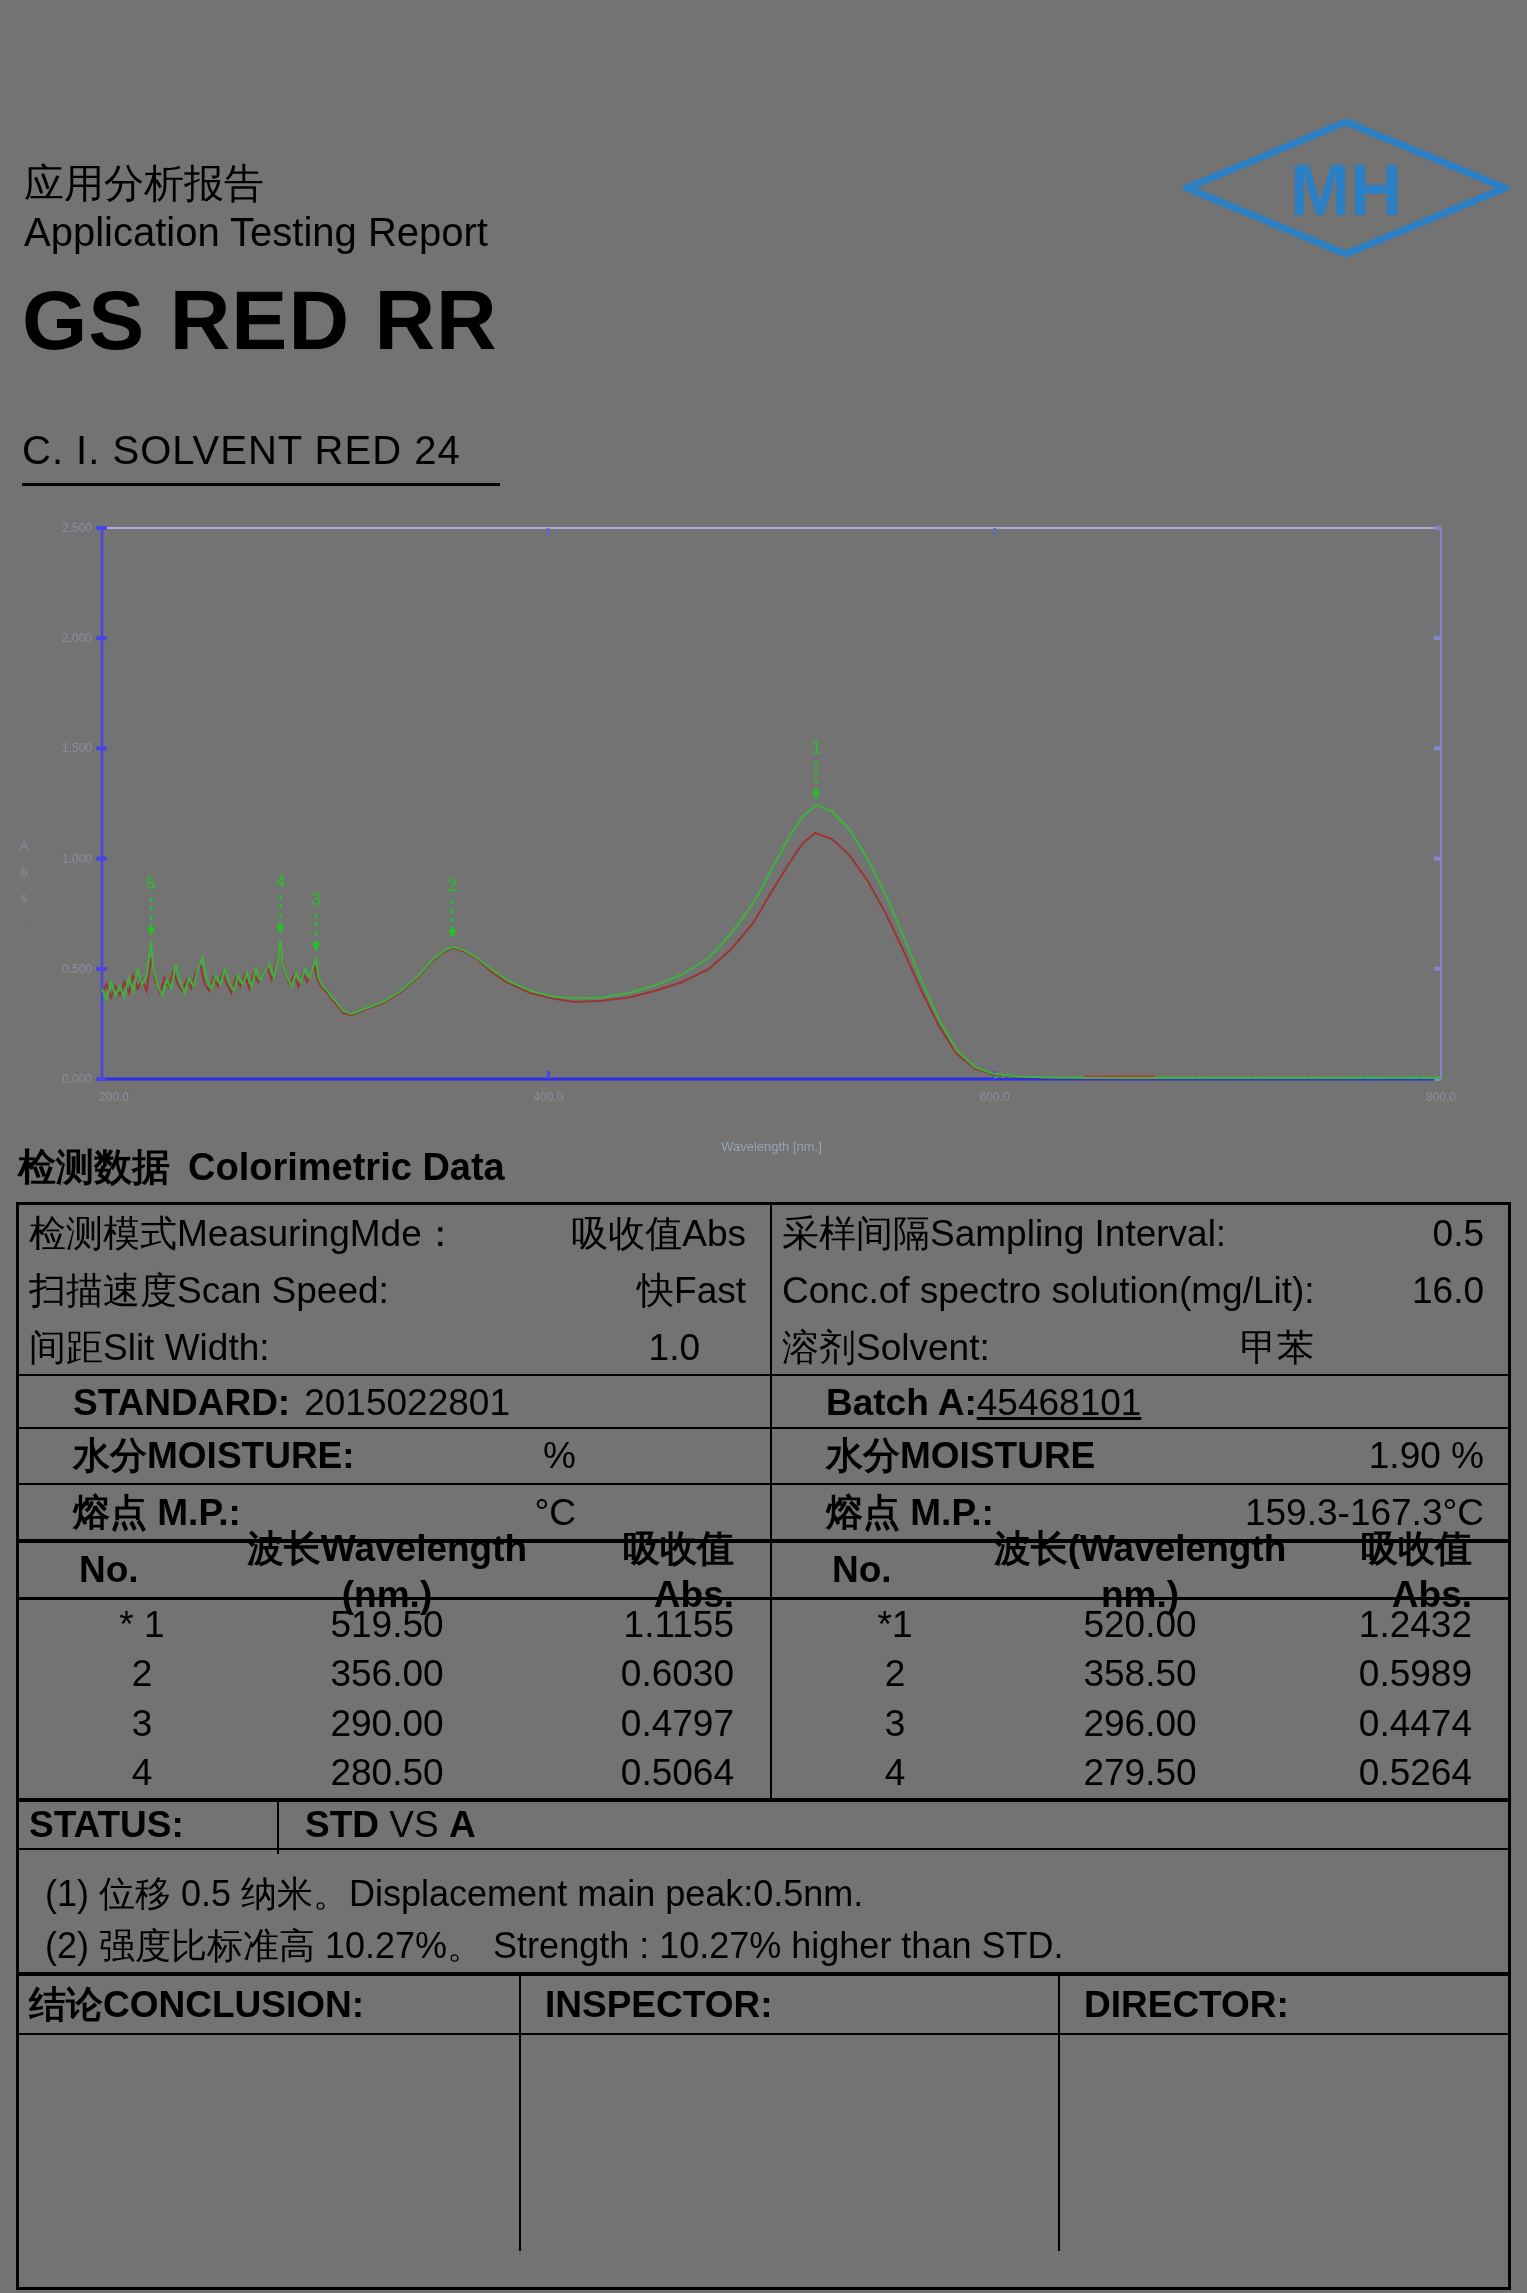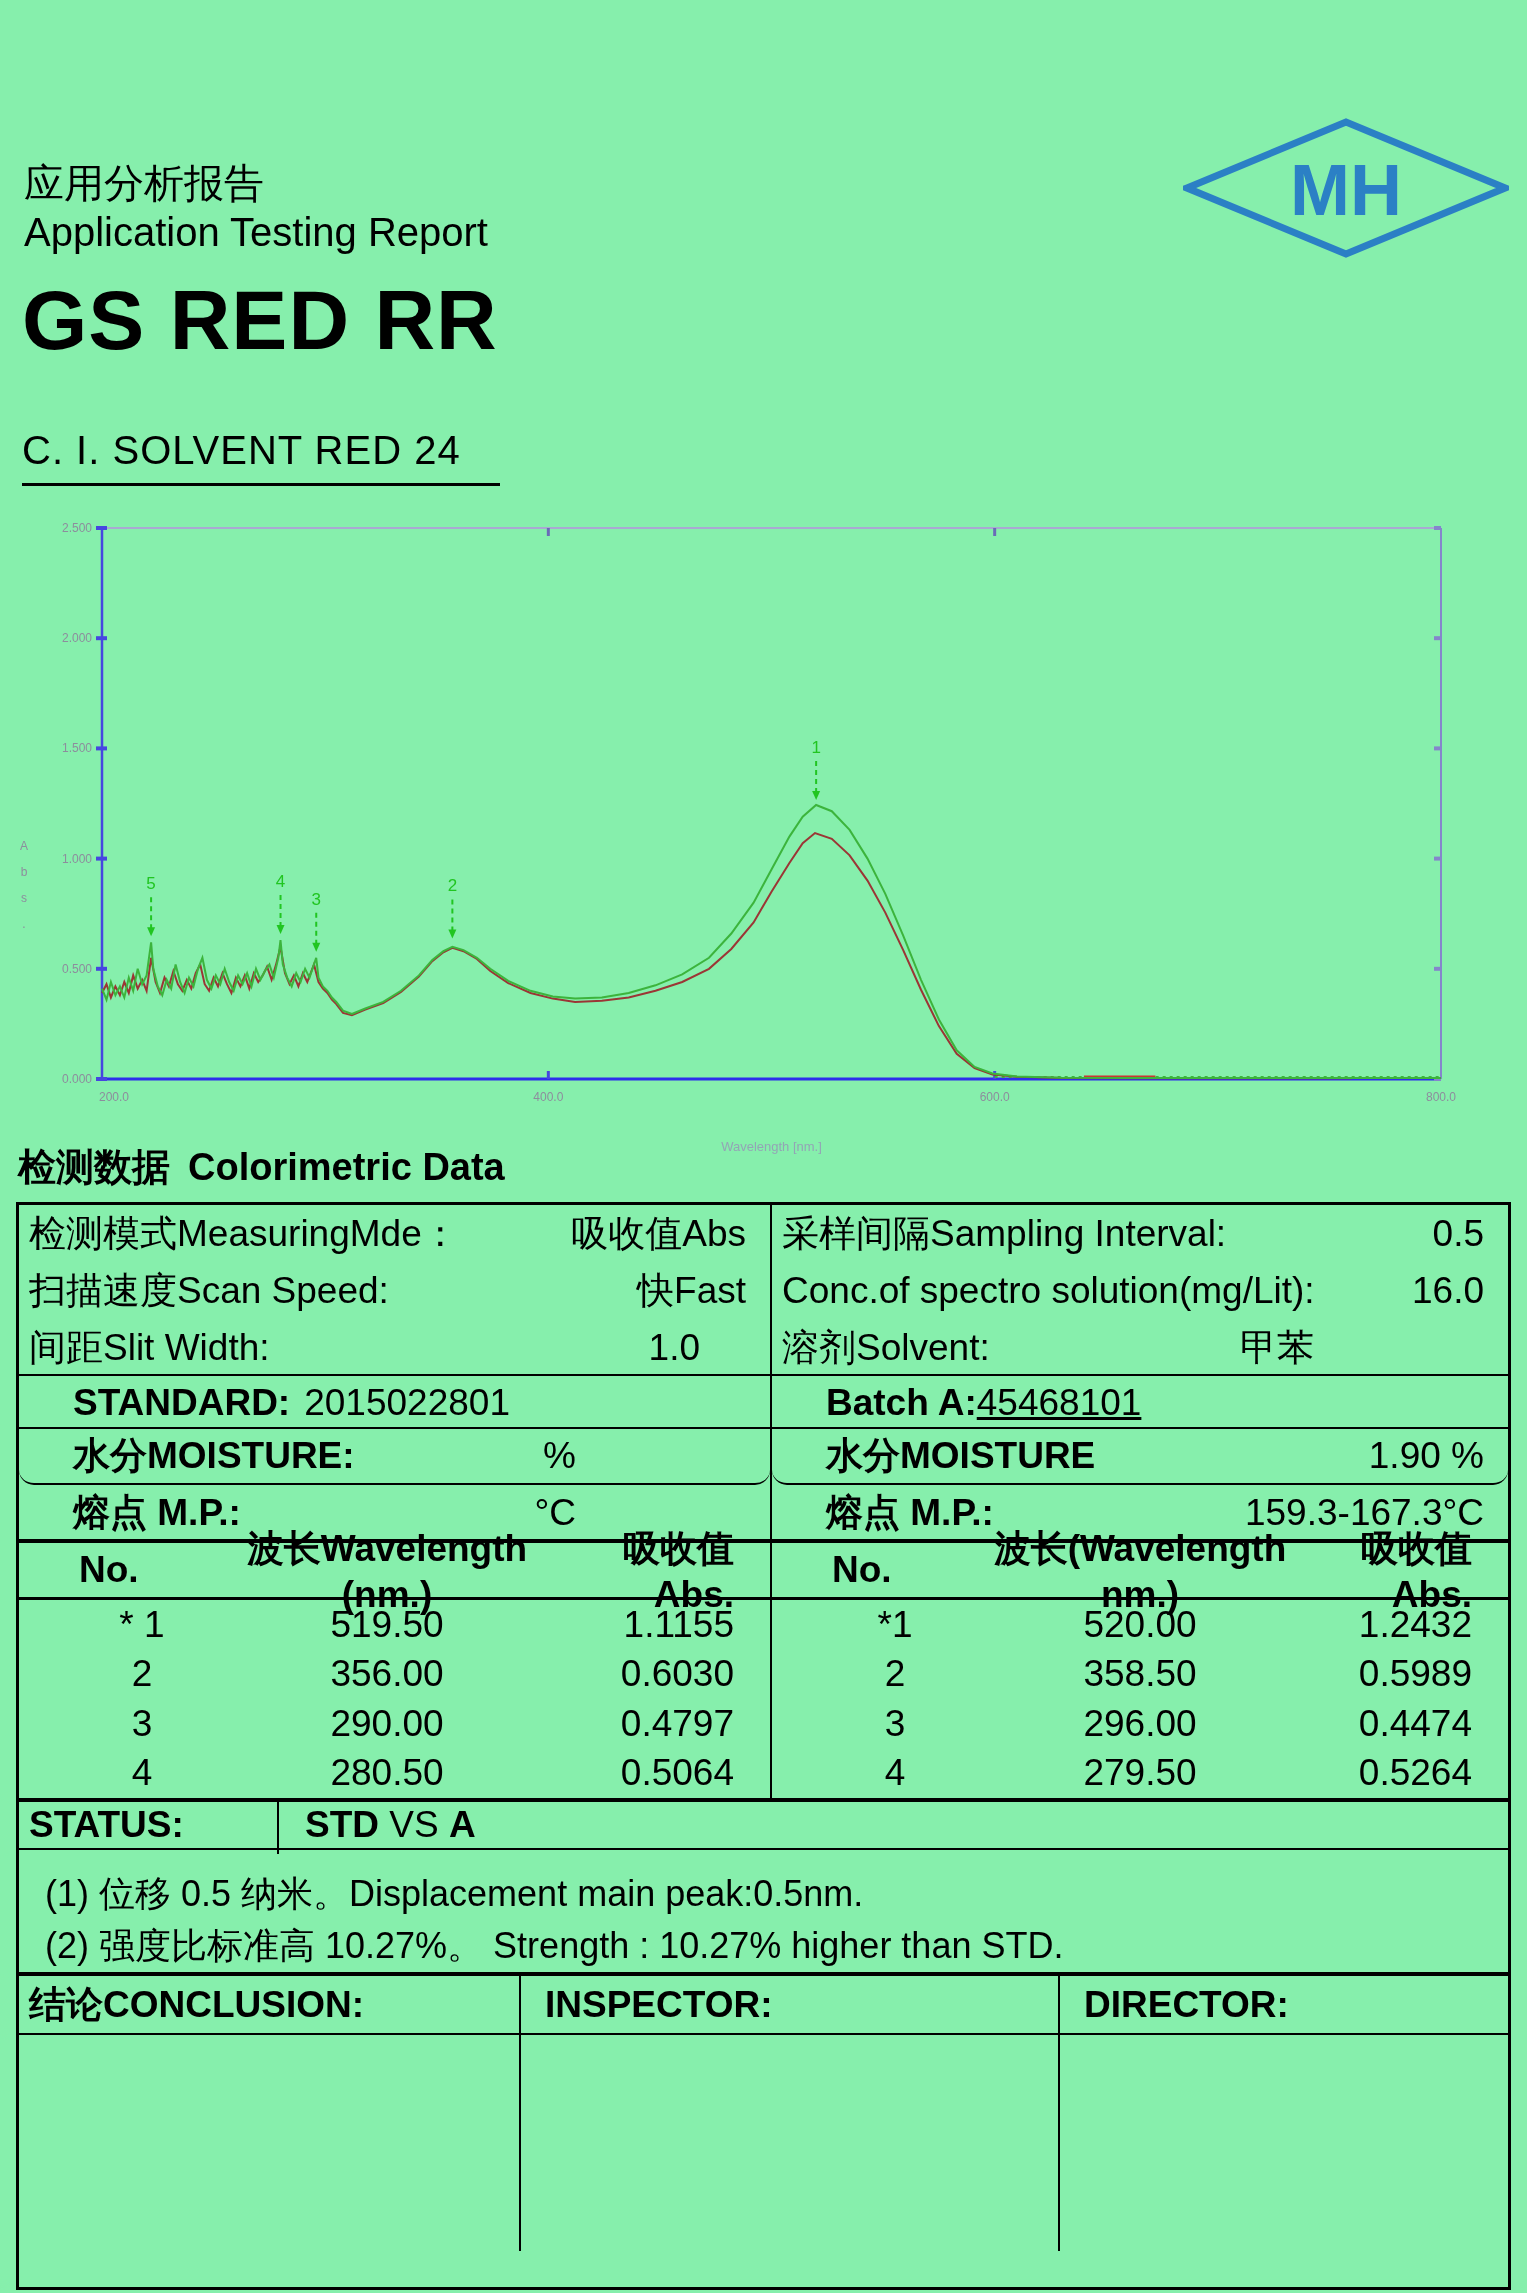--- a/index.html
+++ b/index.html
@@ -1,16 +1,16 @@
 <!DOCTYPE html>
 <html><head>
 <meta charset="utf-8">
 <style>
   html,body{margin:0;padding:0;background:#e8e8e8;}
-  .page{position:relative;width:1527px;height:2293px;background:#86efac;
+  .page{position:relative;width:1527px;height:2293px;background:#737373;
         font-family:"Liberation Sans",sans-serif;color:#000;overflow:hidden;margin:0 auto;}
   .abs{position:absolute;}
   
   .title-cn{left:24px;top:156px;font-size:40px;}
   .title-en{left:24px;top:210px;font-size:40px;}
   .product{left:22px;top:272px;font-size:84px;font-weight:bold;letter-spacing:1px;}
   .subtitle{left:22px;top:428px;font-size:40px;letter-spacing:1px;width:478px;
             border-bottom:3px solid #000;padding-bottom:10px;}
   
   .logo{left:1183px;top:118px;width:326px;height:140px;}
@@ -24,21 +24,21 @@
          border:3px solid #000;border-bottom:3px solid #000;font-size:37px;}
   .table,.table *{box-sizing:border-box;}
   .row{display:flex;align-items:center;justify-content:space-between;height:57px;padding:0 24px 0 10px;}
   .halves{display:flex;}
   .half-l{width:753px;border-right:2px solid #000;}
   .half-r{flex:1;}
   .sec-params{height:171px;border-bottom:2px solid #000;}
   .sec-std{height:53px;border-bottom:2px solid #000;}
   .sec-std .row{height:53px;justify-content:flex-start;}
   .sec-phys{height:114px;border-bottom:4px solid #000;}
-  .sec-phys .row{height:56px;border-radius:15px;}
+  .sec-phys .row{height:56px;}
   .sec-phys .row.first{border-bottom:2px solid #000;}
   .num-header{height:57px;border-bottom:3px solid #000;font-weight:bold;}
   .num-data{height:202px;border-bottom:4px solid #000;}
   .cols{display:flex;align-items:center;height:100%;padding-left:48px;}
   .col-no{width:150px;text-align:center;}
   .num-header .col-no{text-align:left;padding-left:12px;}
   .col-wl{width:340px;text-align:center;}
   .col-abs{flex:1;text-align:right;padding-right:36px;}
   .num-rows{display:flex;flex-direction:column;justify-content:space-around;height:100%;}
   .num-rows .cols{height:auto;}

